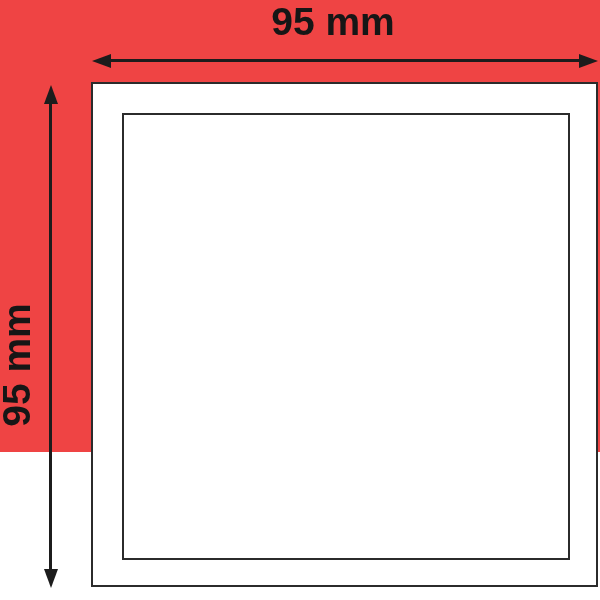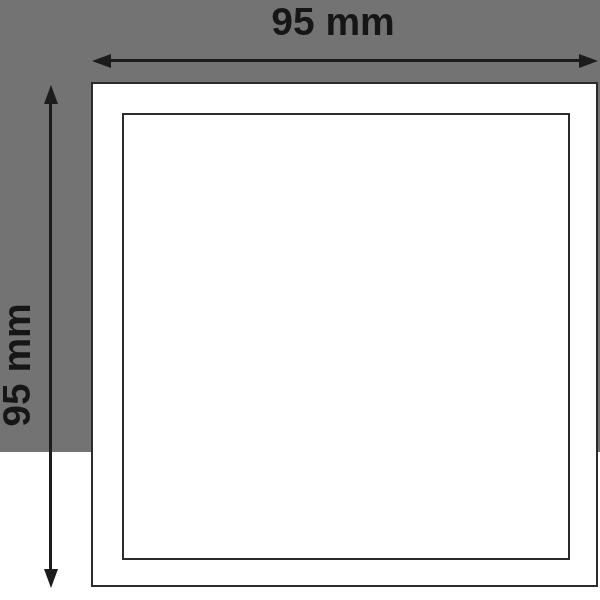--- a/index.html
+++ b/index.html
@@ -8,21 +8,21 @@
     width: 600px;
     height: 600px;
     overflow: hidden;
     background: #ffffff;
     font-family: "Liberation Sans", sans-serif;
   }
   .canvas {
     position: relative;
     width: 600px;
     height: 452px;
-    background: #737373;
+    background: #ef4444;
   }
   
   .outer-frame {
     position: absolute;
     left: 91px;
     top: 82px;
     width: 507px;
     height: 505px;
     border: 2px solid #2b2b2b;
     box-sizing: border-box;

